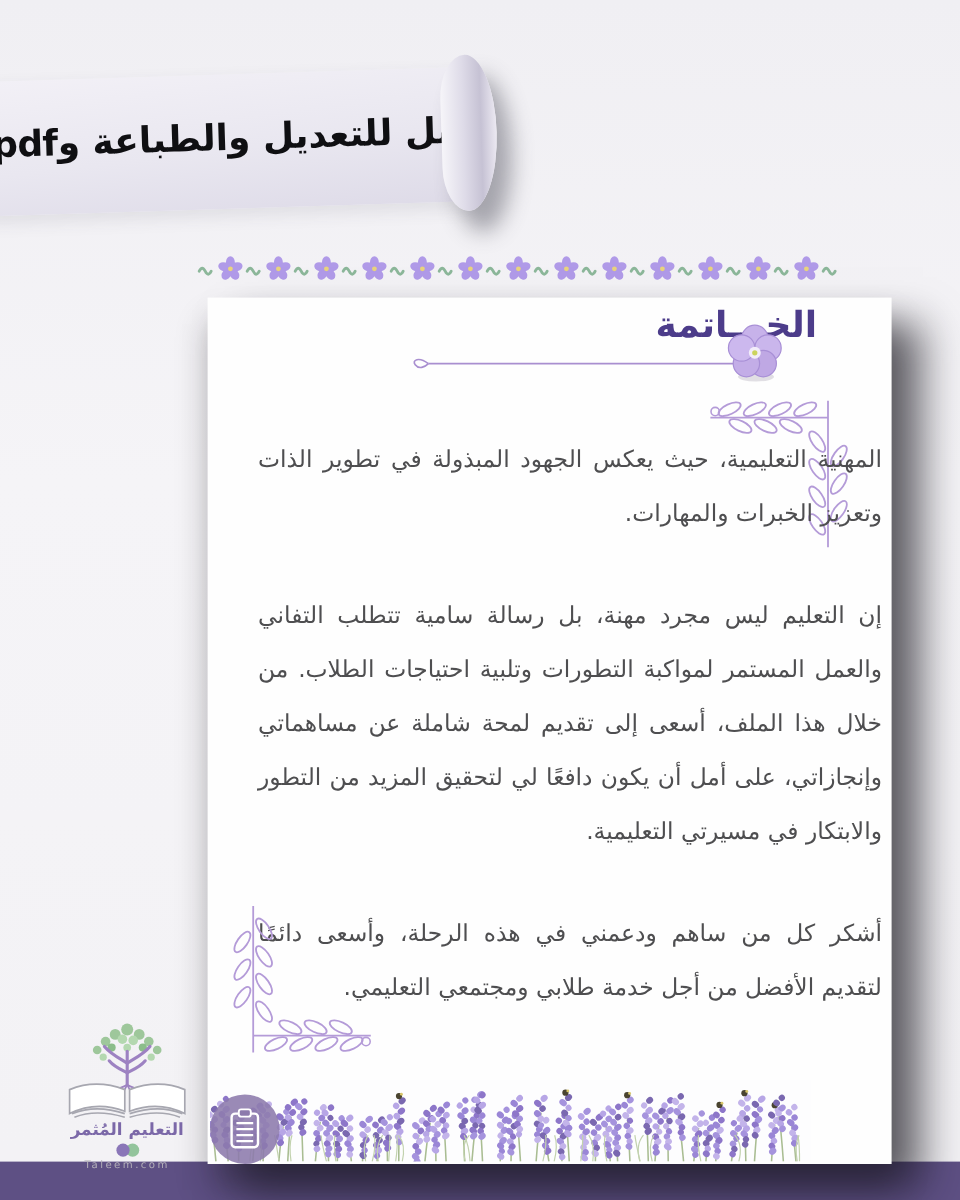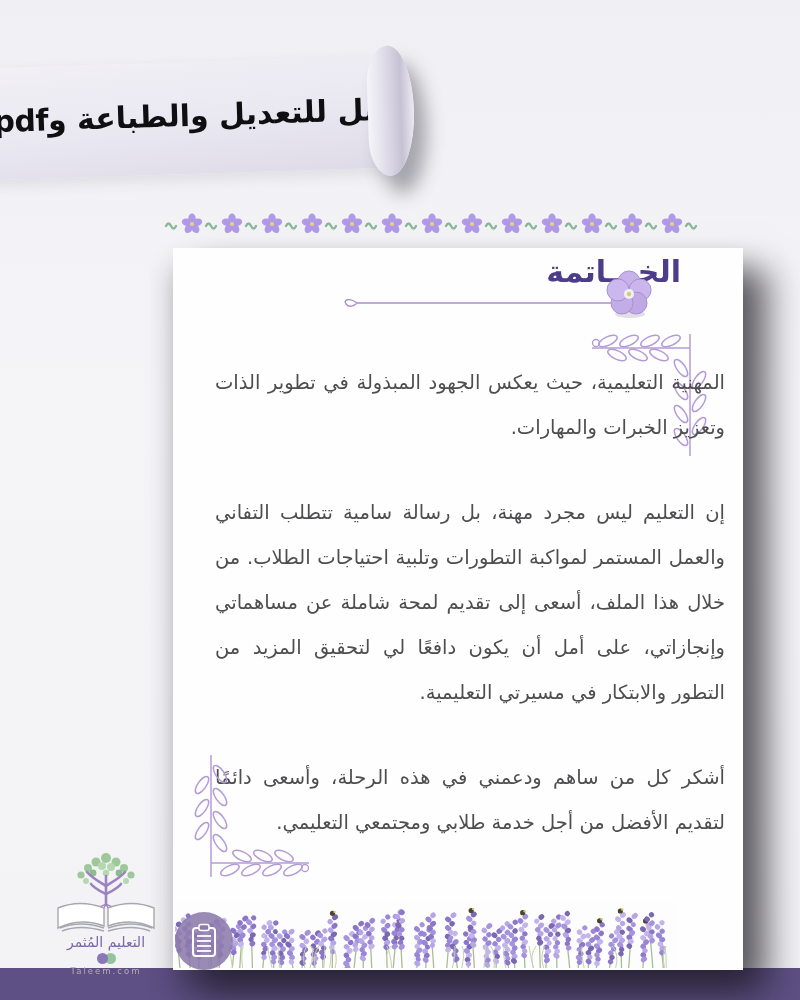--- a/index.html
+++ b/index.html
@@ -54,38 +54,38 @@
   }
   .doc-title{
     position:absolute;top:6px;right:62px;
     direction:rtl;font-weight:bold;font-size:30px;color:var(--title-purple);
   }
   .title-line{position:absolute;left:168px;top:46px;}
   .pansy{position:absolute;left:430px;top:20px;}
   .branch-top-right{position:absolute;right:33px;top:82px;}
   .branch-bottom-left{position:absolute;left:18px;top:503px;transform:rotate(180deg);}
   .doc-body{
-    position:absolute;top:112px;right:18px;left:42px;
+    position:absolute;top:112px;right:8px;left:42px;
     direction:rtl;text-align:justify;text-align-last:right;
     font-size:19.5px;line-height:45px;color:var(--body-text-gray);
   }
   .doc-body p{margin:0 0 40px;}
   
   .lavender-strip{position:absolute;left:2px;bottom:2px;z-index:2;}
   .page-badge{
     position:absolute;left:2px;top:664px;width:58px;height:58px;border-radius:50%;
     background:rgba(140,122,172,.88);z-index:3;
     display:flex;align-items:center;justify-content:center;
   }
   
   .logo{
     position:absolute;left:50px;top:848px;width:112px;text-align:center;z-index:4;
   }
   .logo-name{
-    direction:rtl;color:var(--logo-purple);font-weight:normal;font-size:14px;margin-top:-2px;
+    direction:rtl;color:var(--logo-purple);font-weight:bold;font-size:14px;margin-top:-2px;
   }
   .logo-dots{display:flex;justify-content:center;margin:3px 0 2px;}
   .dot{width:11px;height:11px;border-radius:50%;}
   .dot-purple{background:#8a76b8;margin-right:-3px;z-index:1;}
   .dot-green{background:#93c49c;}
   .logo-site{font-size:8.5px;color:#b2aeb8;letter-spacing:2px;font-weight:normal;}
 </style>
 </head>
 <body>
 

